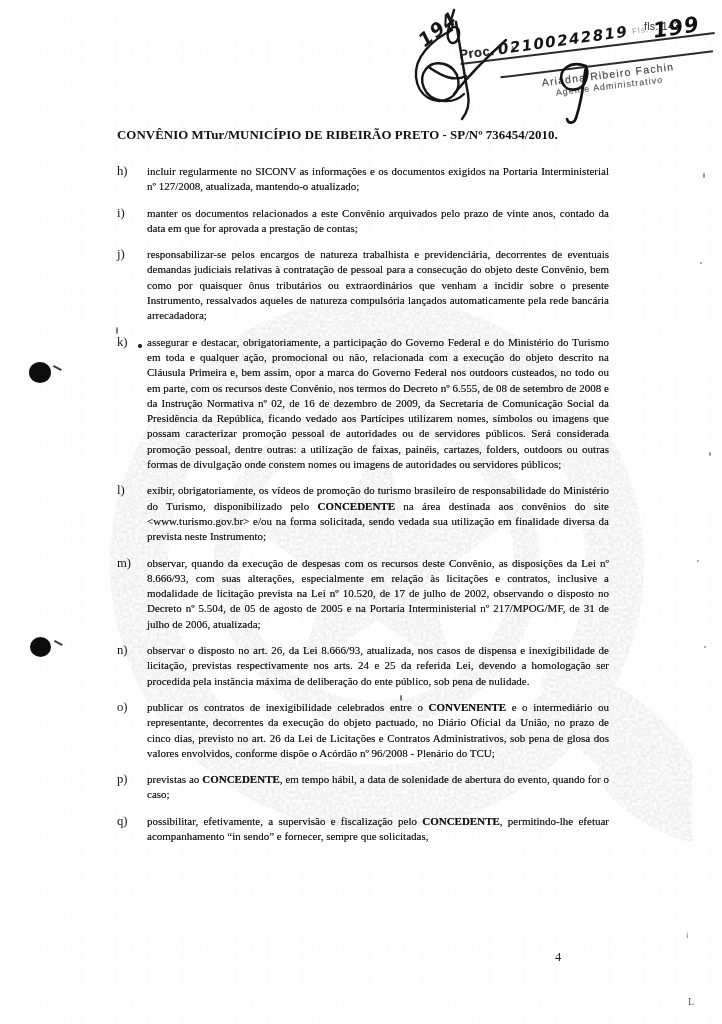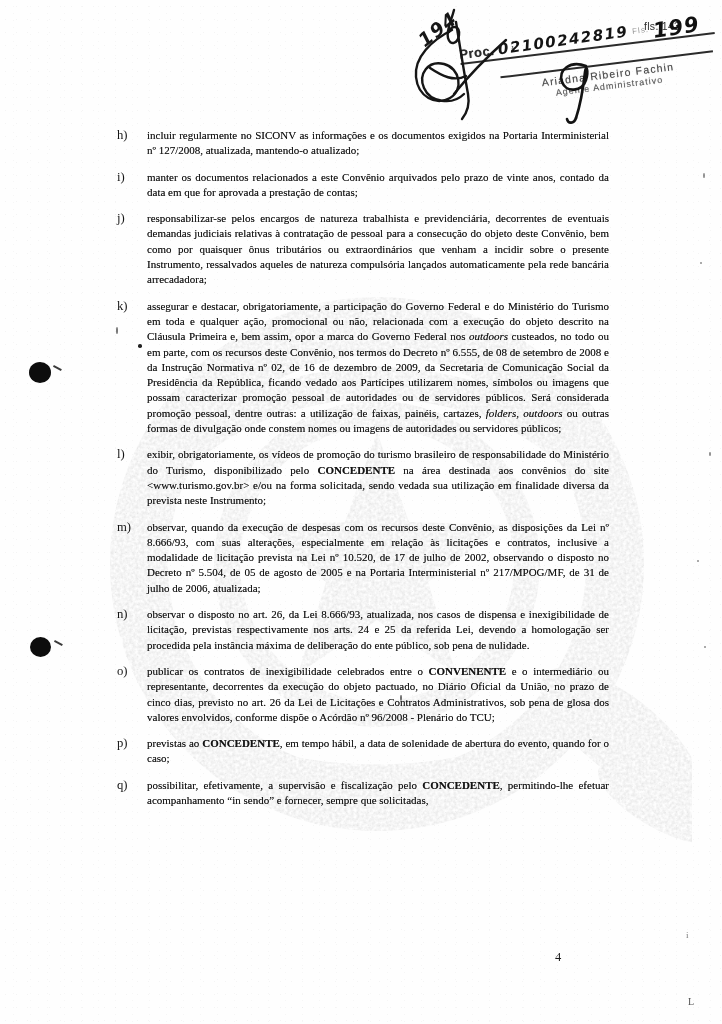--- a/index.html
+++ b/index.html
@@ -75,21 +75,21 @@
     margin-bottom:21px;white-space:nowrap;
   }
   .items{}
   .list-item{display:flex;margin-bottom:11px;}
   .item-letter{flex:0 0 30px;font-size:12.7px;color:#141414;}
   .item-text{
     flex:1;font-size:11px;line-height:15.3px;text-align:justify;color:#141414;
     text-shadow:0 0 .35px rgba(0,0,0,.55);
   }
   .item-text .b{font-weight:bold;}
-  .item-text .i{font-style:italic;}
+  .item-text .i{}
   .page-number{position:absolute;left:555px;top:950px;font-size:12.5px;color:#1a1a1a;}
   
   .speck{position:absolute;background:#8e8e8e;width:2px;height:2px;border-radius:50%;}
   .speck.s1{left:703px;top:173px;height:5px;width:1.5px;}
   .speck.s2{left:700px;top:262px;}
   .speck.s3{left:709px;top:452px;height:4px;width:1.5px;}
   .speck.s4{left:697px;top:560px;}
   .speck.s5{left:704px;top:646px;}
   .speck.s6{left:400px;top:695px;height:6px;width:1.5px;background:#6f6f6f;}
   .speck.s7{left:116px;top:327px;height:7px;width:1.8px;background:#777;}
@@ -159,20 +159,21 @@
       <path d="M24,62 C22,68 16,68 15,63"></path>
     </g>
   </svg>
 
   <div class="punch-dot d1"></div>
   <div class="punch-tail t1"></div>
   <div class="punch-dot d2"></div>
   <div class="punch-tail t2"></div>
 
   <div class="content">
+    <div class="doc-title">CONVÊNIO MTur/MUNICÍPIO DE RIBEIRÃO PRETO - SP/Nº 736454/2010.</div>
     <div class="items">
         <div class="list-item">
           <div class="item-letter">h)</div>
           <div class="item-text"><span>incluir regularmente no SICONV as informações e os documentos exigidos na Portaria Interministerial nº 127/2008, atualizada, mantendo-o atualizado;</span></div>
         </div>
         <div class="list-item">
           <div class="item-letter">i)</div>
           <div class="item-text"><span>manter os documentos relacionados a este Convênio arquivados pelo prazo de vinte anos, contado da data em que for aprovada a prestação de contas;</span></div>
         </div>
         <div class="list-item">

